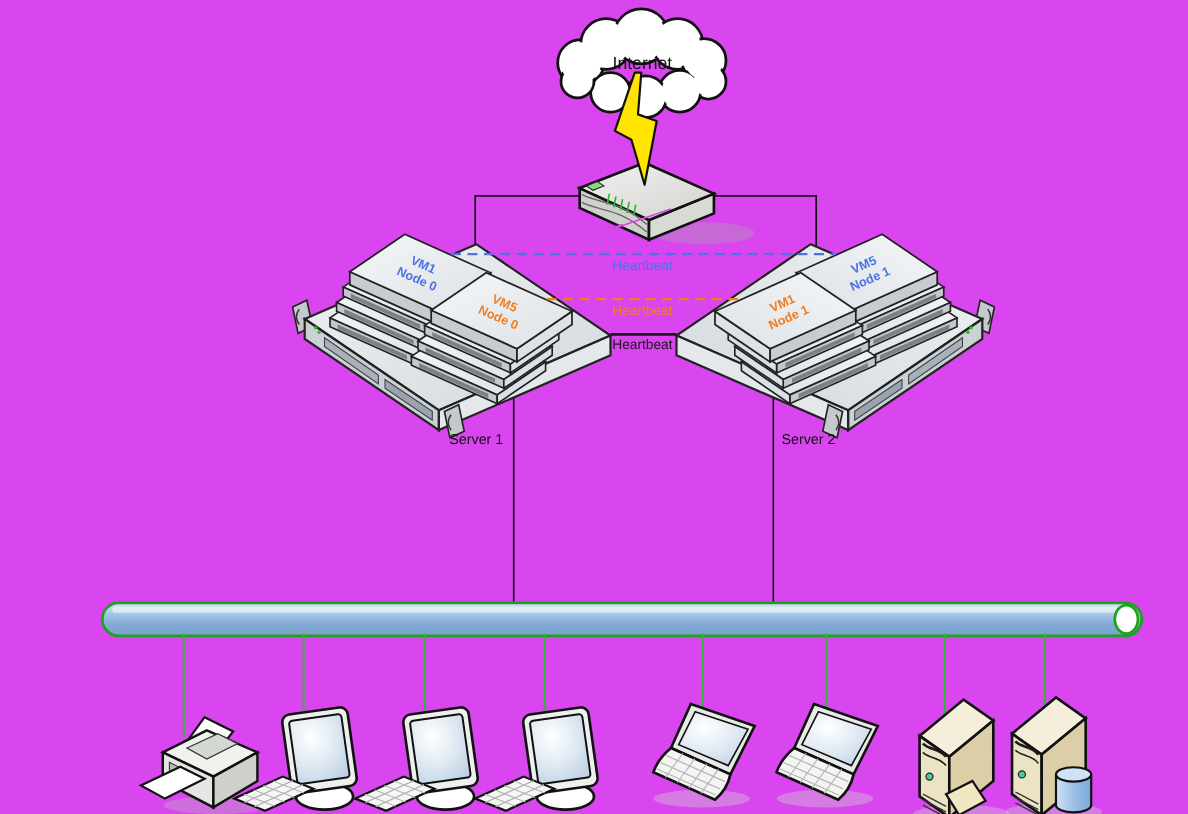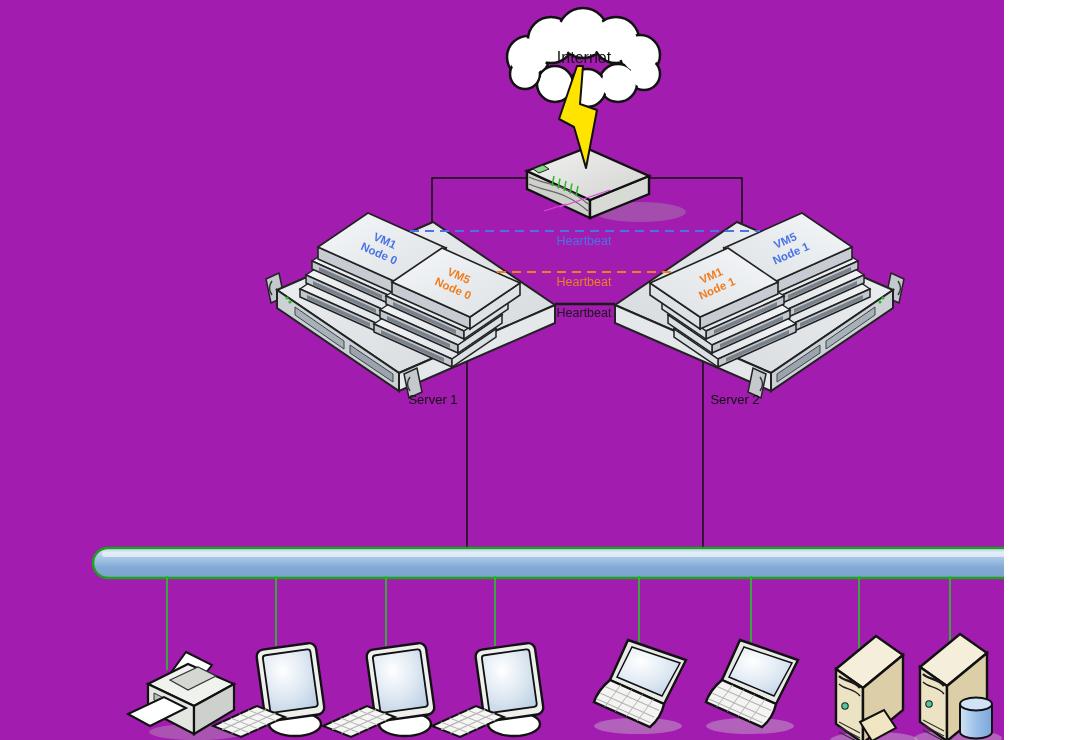--- a/index.html
+++ b/index.html
@@ -1,16 +1,16 @@
 <!DOCTYPE html>
 <html><head>
 <meta charset="utf-8">
 <style>
   html,body{margin:0;padding:0;background:#ffffff;}
-  .stage{width:1004px;height:740px;position:relative;background:#a21caf;overflow:hidden;}
+  .stage{width:1080px;height:740px;position:relative;background:#d946ef;overflow:hidden;}
   svg{display:block;}
   text{font-family:"Liberation Sans","DejaVu Sans",sans-serif;}
   .t-internet{font-size:16px;fill:#111;}
   .t-server{font-size:13px;fill:#111;}
   .t-hb{font-size:12.5px;}
   .t-vm{font-size:11.5px;font-weight:bold;}
 </style>
 </head>
 <body>
 

